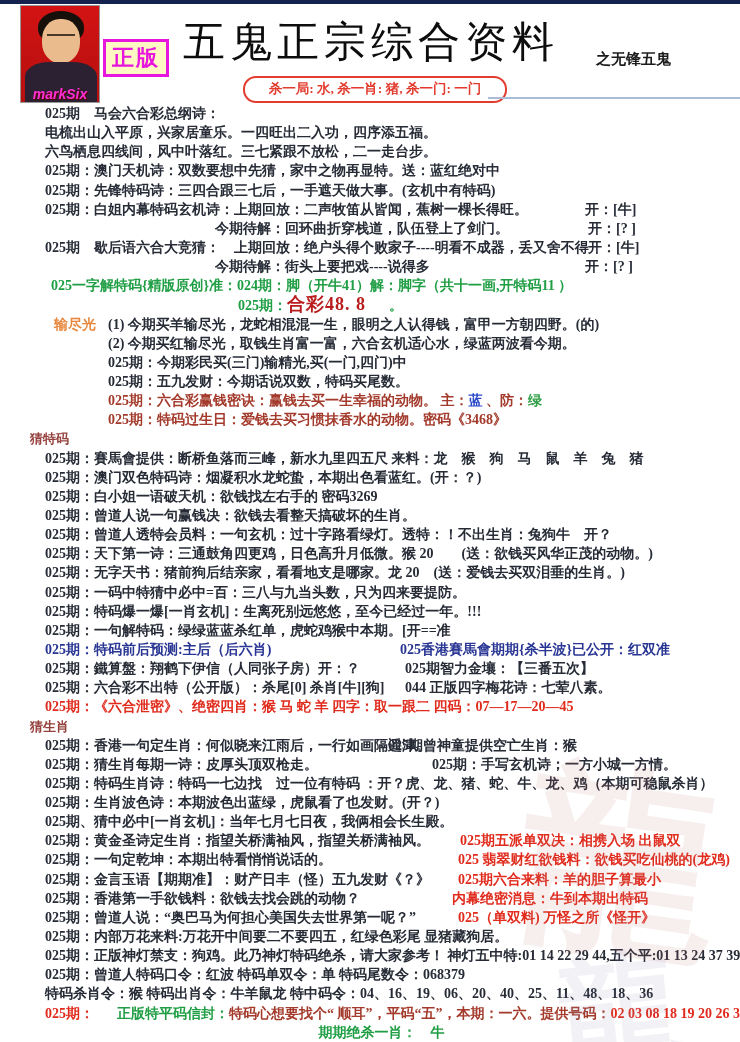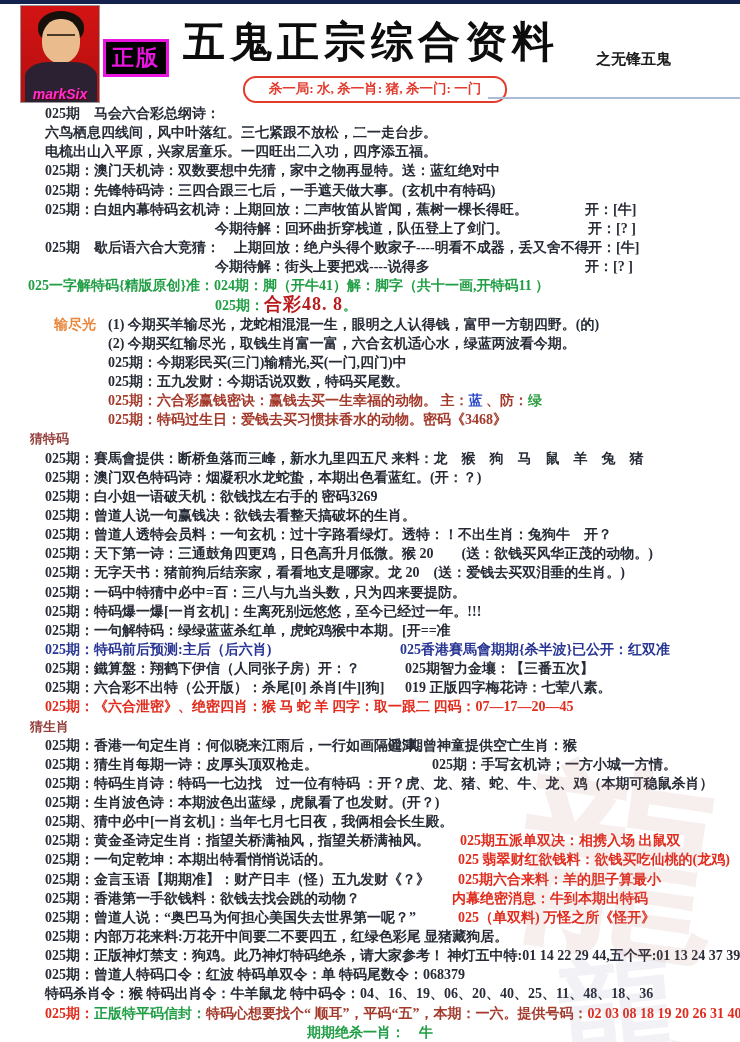--- a/index.html
+++ b/index.html
@@ -11,42 +11,42 @@
   .photo{position:absolute;left:20px;top:5px;width:78px;height:96px;
          background:linear-gradient(#d31313,#b50f0f);overflow:hidden;border:1px solid #999;}
   .hair{position:absolute;left:17px;top:5px;width:46px;height:32px;background:#17100a;border-radius:50% 50% 42% 42%;}
   .face{position:absolute;left:21px;top:13px;width:38px;height:44px;background:#e9bb8d;border-radius:46%;}
   .glasses{position:absolute;left:26px;top:28px;width:28px;height:8px;border-top:2px solid #4a3a2a;}
   .suit{position:absolute;left:4px;top:56px;width:72px;height:42px;background:#2b2133;border-radius:34% 34% 0 0;}
   .photo-caption{position:absolute;left:0;bottom:0;width:100%;text-align:center;
                  color:#ff2fd6;font-size:14px;font-style:italic;font-weight:bold;
                  text-shadow:1px 1px 0 #5c0000;font-family:"Liberation Sans",sans-serif;}
   .badge{position:absolute;left:103px;top:39px;width:60px;height:32px;line-height:32px;text-align:center;
-         border:3px solid #e715dd;color:#e715dd;font-size:22px;letter-spacing:2px;background:#000000;}
+         border:3px solid #e715dd;color:#e715dd;font-size:22px;letter-spacing:2px;background:#fef9c3;}
   .title{position:absolute;left:183px;top:14px;margin:0;font-size:42px;letter-spacing:5px;
-         color:#0d0d0d;font-weight:bold;white-space:nowrap;}
+         color:#0d0d0d;font-weight:normal;white-space:nowrap;}
   .subtitle{position:absolute;left:596px;top:50px;font-size:15px;color:#1c1c1c;white-space:nowrap;}
   .killbox{position:absolute;left:243px;top:76px;width:260px;height:23px;border:2px solid #e23c2e;
            border-radius:13px;text-align:center;line-height:22px;color:#e23c2e;font-size:13.5px;white-space:nowrap;}
   .hrule{position:absolute;left:488px;top:97px;width:252px;height:2px;background:#a9bdd8;}
   
   #content{position:absolute;left:0;top:104px;width:740px;}
   .line{position:relative;height:19.15px;line-height:19.15px;padding-left:45px;font-size:14px;white-space:nowrap;}
   .line .rcol{position:absolute;top:0;white-space:nowrap;}
   .mlabel{position:absolute;left:54px;top:0;}
   .ind{padding-left:108px;}
   .ind2{padding-left:215px;}
   .flush{padding-left:28px;}
   .sec{padding-left:30px;font-size:13px;}
   .center{text-align:center;padding-left:0;}
   
   .c-k{color:#262b36;text-align:center;}
   .c-r{color:#e02b1d;}
   .c-dr{color:#a33a2c;}
-  .c-g{color:#1f9e44;}
+  .c-g{color:#1f9e44;margin-left:23px;}
   .c-b{color:#283593;}
   .c-o{color:#e8873c;}
   .c-m{color:#94403c;}
   .c-bl{color:#2a49c8;}
   .c-gr{color:#2f9e44;}
   .c-bk{color:#b91c1c;font-size:18px;letter-spacing:1px;}
   
   .wm{position:absolute;pointer-events:none;font-weight:bold;}
   .wm1{left:520px;top:730px;font-size:200px;color:rgba(195,125,125,0.13);transform:rotate(8deg);}
   .wm2{left:560px;top:930px;font-size:120px;color:rgba(150,150,185,0.12);transform:rotate(-6deg);}
@@ -69,22 +69,22 @@
     <h1 class="title">五鬼正宗综合资料</h1>
     <div class="subtitle">之无锋五鬼</div>
     <div class="killbox">
       <span>杀一局: 水, 杀一肖: 猪, 杀一门: 一门</span>
     </div>
     <div class="hrule"></div>
   </div>
 
   <div id="content">
       <div class="line"><span class="c-k">025期　马会六合彩总纲诗：</span></div>
+      <div class="line"><span class="c-k">电梳出山入平原，兴家居童乐。一四旺出二入功，四序添五福。</span></div>
       <div class="line"><span class="c-k">六鸟栖息四线间，风中叶落红。三七紧跟不放松，二一走台步。</span></div>
-      <div class="line"><span class="c-k">电梳出山入平原，兴家居童乐。一四旺出二入功，四序添五福。</span></div>
       <div class="line"><span class="c-k">025期：澳门天机诗：双数要想中先猜，家中之物再显特。送：蓝红绝对中</span></div>
       <div class="line"><span class="c-k">025期：先锋特码诗：三四合跟三七后，一手遮天做大事。(玄机中有特码)</span></div>
       <div class="line"><span class="c-k">025期：白姐内幕特码玄机诗：上期回放：二声牧笛从皆闻，蕉树一棵长得旺。</span><span class="rcol" style="left: 585px;"><span class="c-k">开：[牛]</span></span></div>
       <div class="line ind2"><span class="c-k">今期待解：回环曲折穿栈道，队伍登上了剑门。</span><span class="rcol" style="left: 588px;"><span class="c-k">开：[? ]</span></span></div>
       <div class="line"><span class="c-k">025期　歇后语六合大竞猜：　上期回放：绝户头得个败家子----明看不成器，丢又舍不得</span><span class="rcol" style="left: 588px;"><span class="c-k">开：[牛]</span></span></div>
       <div class="line ind2"><span class="c-k">今期待解：街头上要把戏----说得多</span><span class="rcol" style="left: 585px;"><span class="c-k">开：[? ]</span></span></div>
       <div class="line flush"><span class="c-g">025一字解特码{精版原创}准：024期：脚（开牛41）解：脚字（共十一画,开特码11 ）</span></div>
       <div class="line ind2"><span class="c-g">025期：</span><span class="c-bk">合彩48. 8</span><span class="c-g">。</span></div>
       <div class="line ind"><span class="mlabel c-o">输尽光</span><span class="c-k">(1) 今期买羊输尽光，龙蛇相混混一生，眼明之人认得钱，富甲一方朝四野。(的)</span></div>
       <div class="line ind"><span class="c-k">(2) 今期买红输尽光，取钱生肖富一富，六合玄机适心水，绿蓝两波看今期。</span></div>
@@ -98,21 +98,21 @@
       <div class="line"><span class="c-k">025期：白小姐一语破天机：欲钱找左右手的 密码3269</span></div>
       <div class="line"><span class="c-k">025期：曾道人说一句赢钱决：欲钱去看整天搞破坏的生肖。</span></div>
       <div class="line"><span class="c-k">025期：曾道人透特会员料：一句玄机：过十字路看绿灯。透特：！不出生肖：兔狗牛　开？</span></div>
       <div class="line"><span class="c-k">025期：天下第一诗：三通鼓角四更鸡，日色高升月低微。猴 20　　(送：欲钱买风华正茂的动物。)</span></div>
       <div class="line"><span class="c-k">025期：无字天书：猪前狗后结亲家，看看地支是哪家。龙 20　(送：爱钱去买双泪垂的生肖。)</span></div>
       <div class="line"><span class="c-k">025期：一码中特猜中必中=百：三八与九当头数，只为四来要提防。</span></div>
       <div class="line"><span class="c-k">025期：特码爆一爆[一肖玄机]：生离死别远悠悠，至今已经过一年。!!!</span></div>
       <div class="line"><span class="c-k">025期：一句解特码：绿绿蓝蓝杀红单，虎蛇鸡猴中本期。[开==准</span></div>
       <div class="line"><span class="c-b">025期：特码前后预测:主后（后六肖)</span><span class="rcol" style="left: 400px;"><span class="c-b">025香港賽馬會期期{杀半波}已公开：红双准</span></span></div>
       <div class="line"><span class="c-k">025期：鐵算盤：翔鹤下伊信（人同张子房）开：？</span><span class="rcol" style="left: 405px;"><span class="c-k">025期智力金壤：【三番五次】</span></span></div>
-      <div class="line"><span class="c-k">025期：六合彩不出特（公开版）：杀尾[0] 杀肖[牛][狗]</span><span class="rcol" style="left: 405px;"><span class="c-k">019 正版四字梅花诗：七荤八素。</span></span></div>
+      <div class="line"><span class="c-k">025期：六合彩不出特（公开版）：杀尾[0] 杀肖[牛][狗]</span><span class="rcol" style="left: 405px;"><span class="c-k">044 正版四字梅花诗：七荤八素。</span></span></div>
       <div class="line"><span class="c-r">025期：《六合泄密》、绝密四肖：猴 马 蛇 羊 四字：取一跟二 四码：07—17—20—45</span></div>
       <div class="line sec"><span class="c-m">猜生肖</span></div>
       <div class="line"><span class="c-k">025期：香港一句定生肖：何似晓来江雨后，一行如画隔遥津。</span><span class="rcol" style="left: 388px;"><span class="c-k">025期曾神童提供空亡生肖：猴</span></span></div>
       <div class="line"><span class="c-k">025期：猜生肖每期一诗：皮厚头顶双枪走。</span><span class="rcol" style="left: 400px; margin-left: 32px;"><span class="c-k">025期：手写玄机诗；一方小城一方情。</span></span></div>
       <div class="line"><span class="c-k">025期：特码生肖诗：特码一七边找　过一位有特码 ：开？虎、龙、猪、蛇、牛、龙、鸡（本期可稳鼠杀肖）</span></div>
       <div class="line"><span class="c-k">025期：生肖波色诗：本期波色出蓝绿，虎鼠看了也发财。(开？)</span></div>
       <div class="line"><span class="c-k">025期、猜中必中[一肖玄机]：当年七月七日夜，我俩相会长生殿。</span></div>
       <div class="line"><span class="c-k">025期：黄金圣诗定生肖：指望关桥满袖风，指望关桥满袖风。</span><span class="rcol" style="left: 460px;"><span class="c-r">025期五派单双决：相携入场 出鼠双</span></span></div>
       <div class="line"><span class="c-k">025期：一句定乾坤：本期出特看悄悄说话的。</span><span class="rcol" style="left: 458px;"><span class="c-r">025 翡翠财红欲钱料：欲钱买吃仙桃的(龙鸡)</span></span></div>
       <div class="line"><span class="c-k">025期：金言玉语【期期准】：财产日丰（怪）五九发财《？》</span><span class="rcol" style="left: 458px; text-align: right;"><span class="c-r">025期六合来料：羊的胆子算最小</span></span></div>

